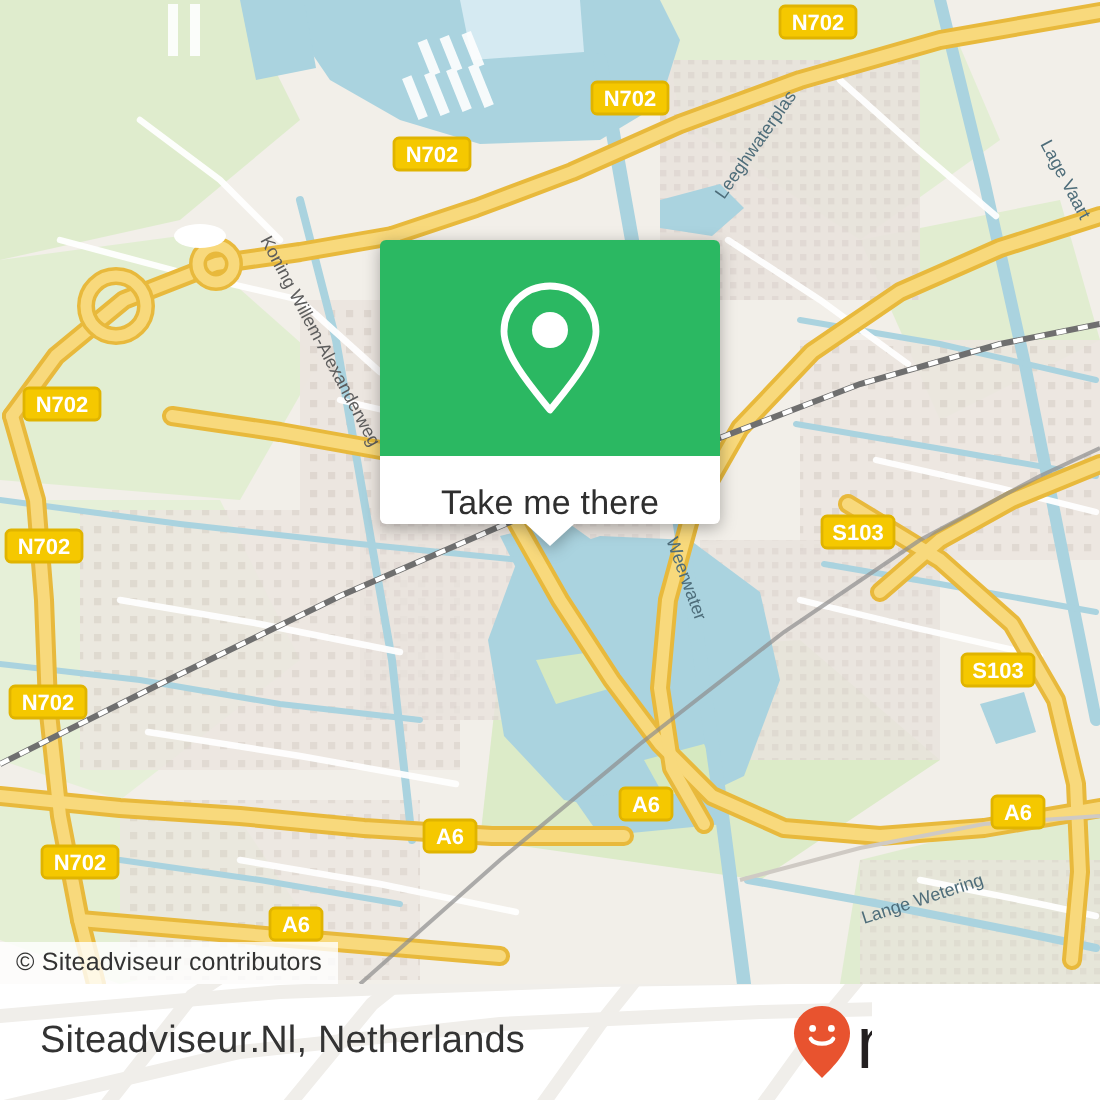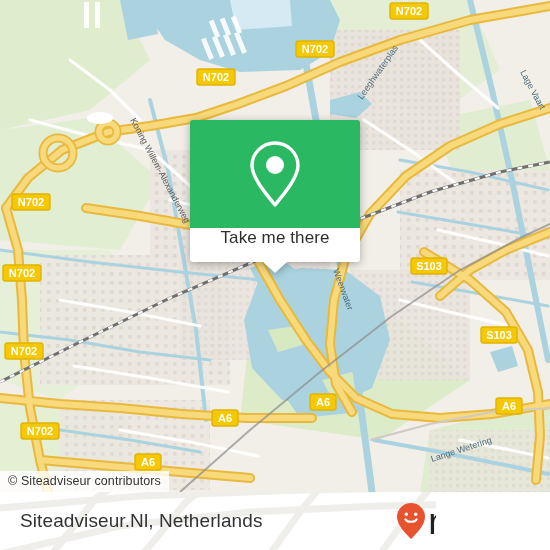--- a/index.html
+++ b/index.html
@@ -52,21 +52,21 @@
     border-radius: 3px 3px 0 0;
     display: flex;
     align-items: center;
     justify-content: center;
   }
   .card-bottom {
     height: 34px;
     background: #ffffff;
     border-radius: 0 0 3px 3px;
     display: flex;
-    align-items: flex-start;
+    align-items: flex-end;
     justify-content: center;
     position: relative;
   }
   .card-label {
     font-size: 17px;
     color: #2f2f2f;
     letter-spacing: 0.1px;
   }
   .card-tail {
     position: absolute;

